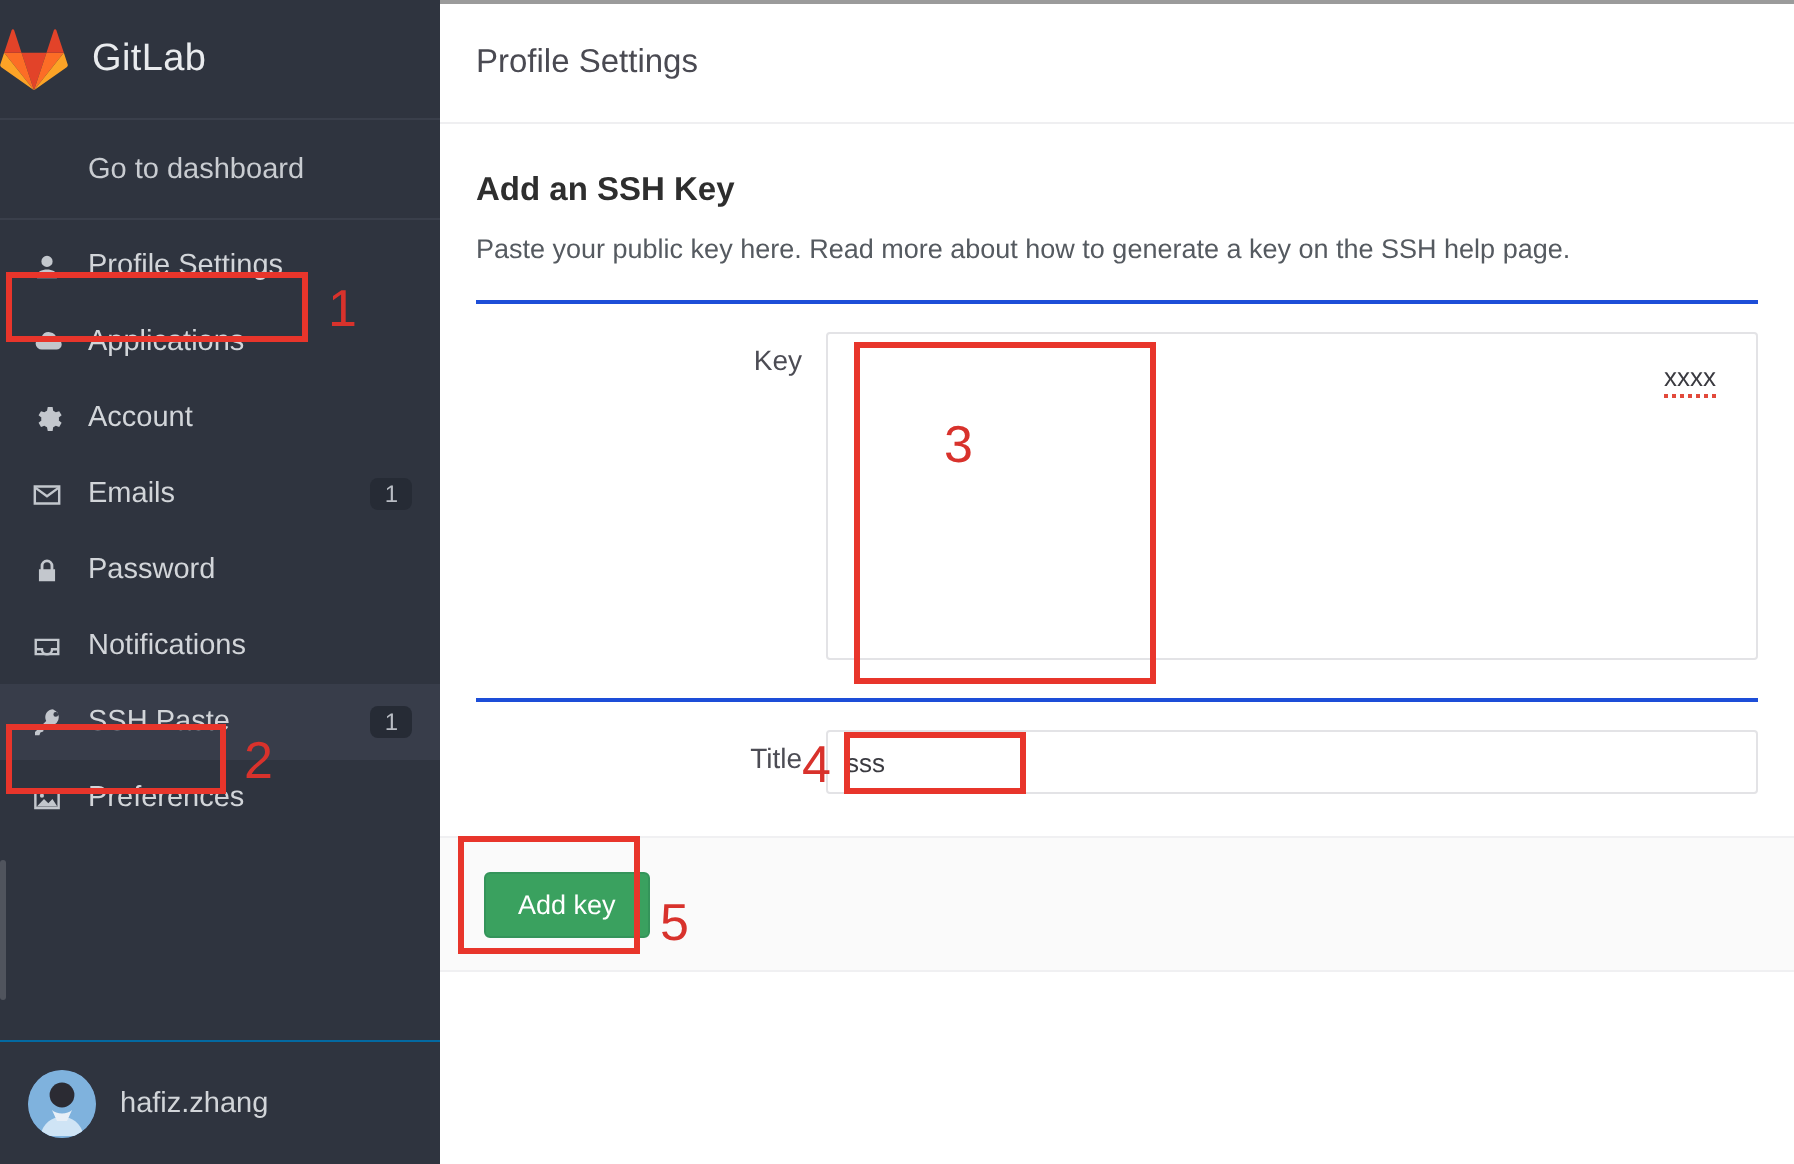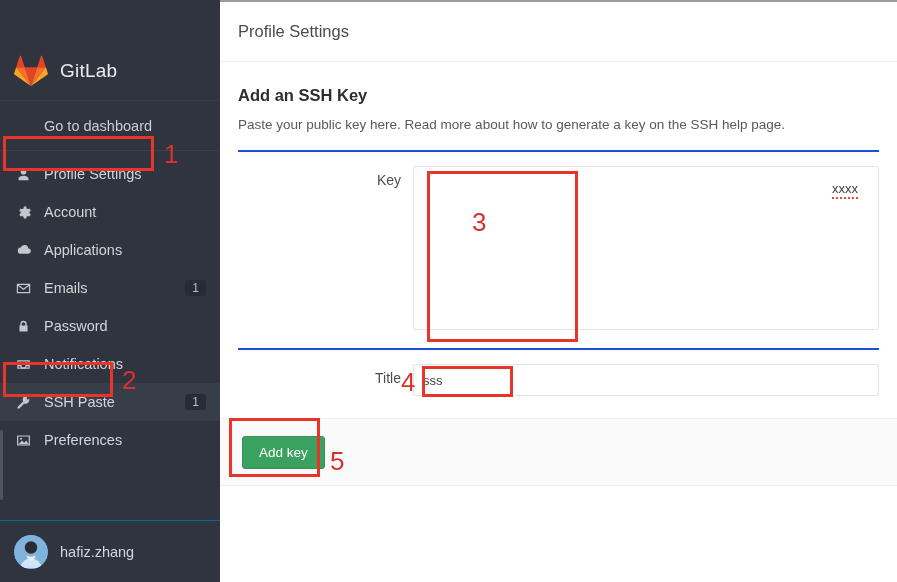--- a/index.html
+++ b/index.html
@@ -26,23 +26,21 @@
     background: #2e2e39;
     background: #2f343f;
     flex: 0 0 220px;
     color: #d6d8da;
     overflow: hidden;
   }
   .brand {
     height: 60px;
     display: flex;
     align-items: center;
-    padding-left: 14px;
     border-bottom: 1px solid #3a3f4b;
-    margin-top: 41px;
   }
   .brand-logo {
     width: 34px; height: 34px;
     flex: 0 0 34px;
     margin-right: 12px;
     position: relative;
   }
   .brand-name {
     font-size: 19px;
     color: #e9ebee;
@@ -279,34 +277,34 @@
         <span class="nav-ico">
           <svg viewBox="0 0 16 16" width="15" height="15">
               <path d="M8 8a3 3 0 1 0 0-6 3 3 0 0 0 0 6zm0 1.3c-2.7 0-5.3 1.3-5.3 3V14h10.6v-1.7c0-1.7-2.6-3-5.3-3z"></path>
             </svg>
         </span>
         <span class="nav-label">Profile Settings</span>
       </div>
 
       <div class="nav-item">
         <span class="nav-ico">
-          <svg viewBox="0 0 16 16" width="15" height="15">
-              <path d="M8 5.2a2.8 2.8 0 1 0 0 5.6 2.8 2.8 0 0 0 0-5.6zm6.3 3.6.1-.8-.1-.8 1.5-1.2-1.3-2.2-1.8.6a5.9 5.9 0 0 0-1.4-.8L11 1.6H8.4L8 3.6a5.9 5.9 0 0 0-1.4.8l-1.8-.6-1.3 2.2L5 7.2l-.1.8.1.8-1.5 1.2 1.3 2.2 1.8-.6c.43.34.9.61 1.4.8l.4 2H11l.3-2c.5-.19.97-.46 1.4-.8l1.8.6 1.3-2.2z"></path>
-            </svg>
-        </span>
-        <span class="nav-label">Account</span>
-      </div>
-
-      <div class="nav-item">
-        <span class="nav-ico">
           <svg viewBox="0 0 16 16" width="16" height="16">
               <path d="M12.4 6.6a4 4 0 0 0-7.7-1 3.1 3.1 0 0 0 .4 6.2h7a2.6 2.6 0 0 0 .3-5.2z"></path>
             </svg>
         </span>
         <span class="nav-label">Applications</span>
+      </div>
+
+      <div class="nav-item">
+        <span class="nav-ico">
+          <svg viewBox="0 0 16 16" width="15" height="15">
+              <path d="M8 5.2a2.8 2.8 0 1 0 0 5.6 2.8 2.8 0 0 0 0-5.6zm6.3 3.6.1-.8-.1-.8 1.5-1.2-1.3-2.2-1.8.6a5.9 5.9 0 0 0-1.4-.8L11 1.6H8.4L8 3.6a5.9 5.9 0 0 0-1.4.8l-1.8-.6-1.3 2.2L5 7.2l-.1.8.1.8-1.5 1.2 1.3 2.2 1.8-.6c.43.34.9.61 1.4.8l.4 2H11l.3-2c.5-.19.97-.46 1.4-.8l1.8.6 1.3-2.2z"></path>
+            </svg>
+        </span>
+        <span class="nav-label">Account</span>
       </div>
 
       <div class="nav-item">
         <span class="nav-ico">
           <svg viewBox="0 0 16 16" width="15" height="15">
               <path d="M1.5 3.5h13v9h-13z" fill="none" stroke="#c3c7cd" stroke-width="1.3"></path>
               <path d="M1.9 4.2 8 8.7l6.1-4.5" fill="none" stroke="#c3c7cd" stroke-width="1.3"></path>
             </svg>
         </span>
         <span class="nav-label">Emails</span>

